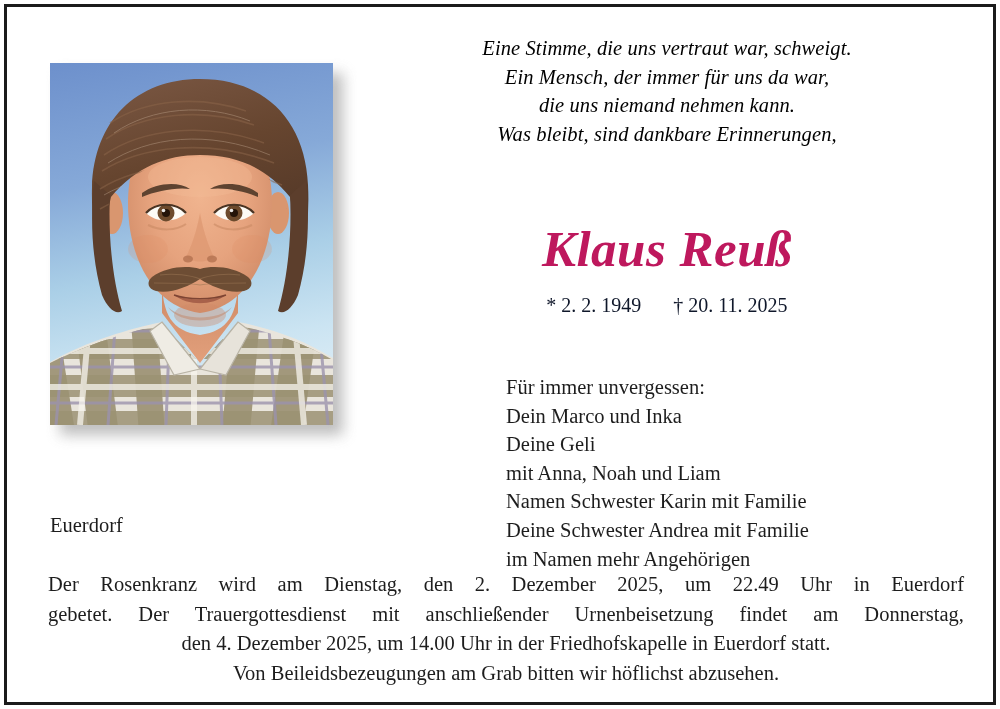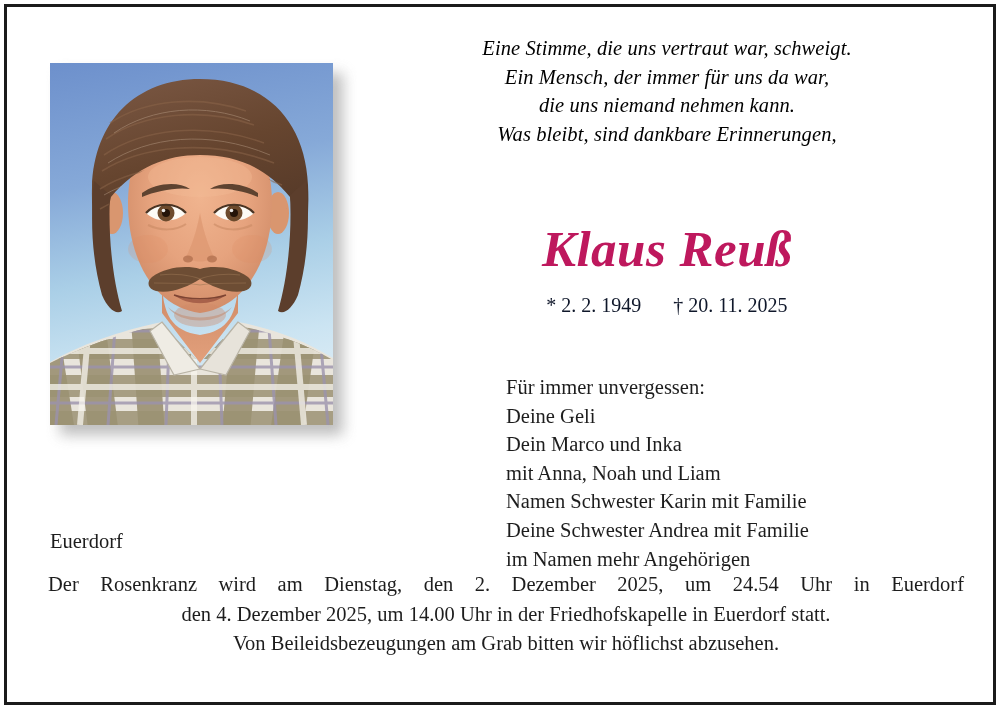--- a/index.html
+++ b/index.html
@@ -110,21 +110,20 @@
   }
   #family div { white-space: nowrap; }
 
   #place {
     position: absolute;
     left: 43px;
     top: 504px;
     font-size: 20.5px;
     line-height: 28.6px;
     color: #1d1d1d;
-    margin-top: 16px;
   }
 
   
   #details {
     position: absolute;
     left: 41px;
     top: 563px;
     width: 916px;
     font-size: 20.5px;
     line-height: 29.5px;
@@ -351,29 +350,30 @@
   <div id="dates">
     <span>*</span>
     <span>2. 2. 1949</span>
     <span class="gap"></span>
     <span>†</span>
     <span>20. 11. 2025</span>
   </div>
 
   <div id="family">
     <div>Für immer unvergessen:</div>
+    <div>Dein Marco und Inka</div>
     <div>Deine Geli</div>
-    <div>Dein Marco und Inka</div>
     <div>mit Anna, Noah und Liam</div>
     <div>Namen Schwester Karin mit Familie</div>
     <div>Deine Schwester Andrea mit Familie</div>
     <div>im Namen mehr Angehörigen</div>
   </div>
 
   <div id="place">Euerdorf</div>
 
   <div id="details">
-    <div class="just">Der Rosenkranz wird am Dienstag, den 2. Dezember 2025, um 24.54 Uhr in Euerdorf</div>
+    <div class="just">Der Rosenkranz wird am Dienstag, den 2. Dezember 2025, um 22.49 Uhr in Euerdorf</div>
+    <div class="just">gebetet. Der Trauergottesdienst mit anschließender Urnenbeisetzung findet am Donnerstag,</div>
     <div class="left">den 4. Dezember 2025, um 14.00 Uhr in der Friedhofskapelle in Euerdorf statt.</div>
     <div class="left">Von Beileidsbezeugungen am Grab bitten wir höflichst abzusehen.</div>
   </div>
 
 </div>
 
 </body></html>

